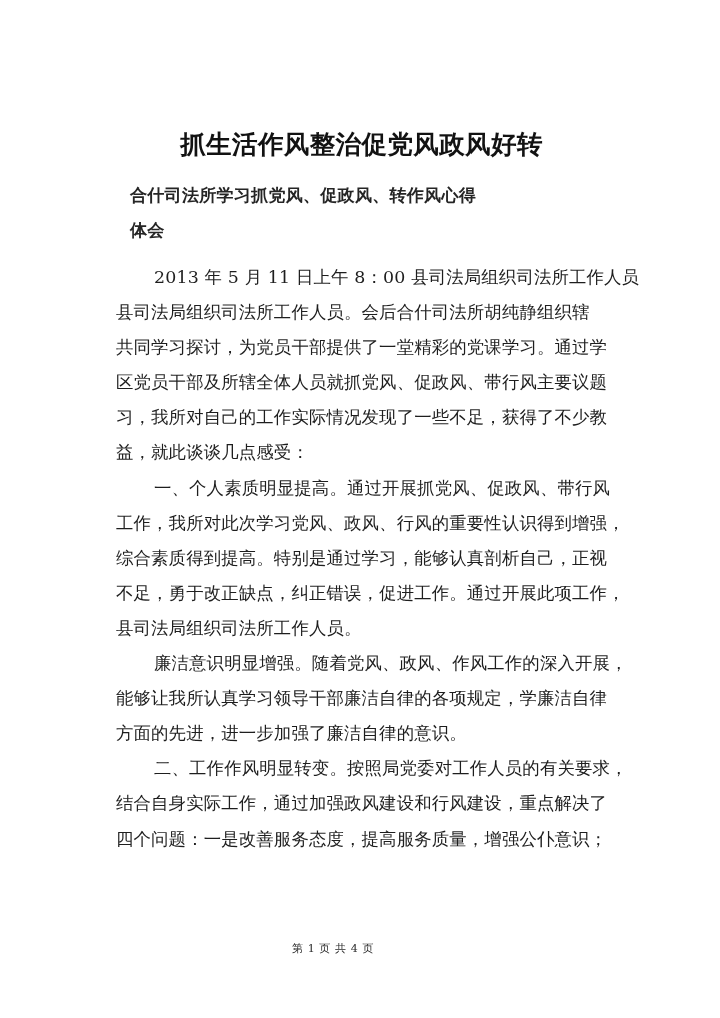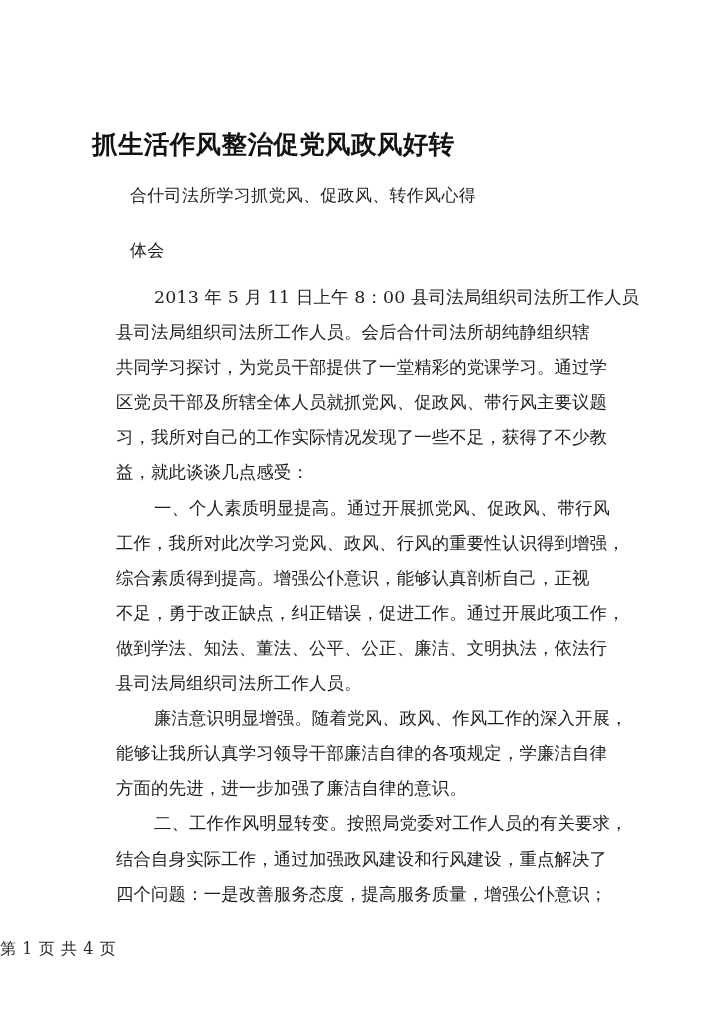--- a/index.html
+++ b/index.html
@@ -26,21 +26,21 @@
     left: 92px;
     top: 0;
     width: 539px;
   }
 
   .doc-title {
     font-family: "DejaVu Sans", "Liberation Sans", sans-serif;
     font-weight: 700;
     font-size: 25.5px;
     line-height: 36px;
-    text-align: left;
+    text-align: center;
     letter-spacing: 0.4px;
     color: #121212;
     margin: 0;
     padding-top: 126px;
     white-space: nowrap;
   }
 
   .subtitle-block {
     margin-top: 16px;
     font-size: 17px;
@@ -48,24 +48,24 @@
     color: #252525;
     text-align: justify;
     text-justify: inter-ideograph;
     letter-spacing: 0.3px;
   }
 
   .subtitle-line {
     display: block;
     padding-left: 38px;
     white-space: nowrap;
+    font-weight: bold;
   }
   .subtitle-line.cont {
     padding-left: 38px;
-    margin-top: 20px;
   }
 
   .body-block {
     margin-top: 12px;
     margin-left: 24px;
   }
 
   .para {
     font-size: 17.4px;
     line-height: 35.1px;
@@ -83,22 +83,22 @@
   }
   .line.indent {
     padding-left: 38px;
   }
 
   .footer {
     position: absolute;
     left: 0;
     top: 938px;
     width: 666px;
-    text-align: left;
-    font-size: 16px;
+    text-align: center;
+    font-size: 11px;
     line-height: 22px;
     color: #2a2a2a;
     letter-spacing: 0.6px;
   }
 </style>
 </head>
 <body>
 
 <div class="page">
 
@@ -118,23 +118,22 @@
         <span class="line">县司法局组织司法所工作人员。会后合什司法所胡纯静组织辖</span>
         <span class="line">共同学习探讨，为党员干部提供了一堂精彩的党课学习。通过学</span>
         <span class="line">区党员干部及所辖全体人员就抓党风、促政风、带行风主要议题</span>
         <span class="line">习，我所对自己的工作实际情况发现了一些不足，获得了不少教</span>
         <span class="line">益，就此谈谈几点感受：</span>
       </p>
 
       <p class="para">
         <span class="line indent">一、个人素质明显提高。通过开展抓党风、促政风、带行风</span>
         <span class="line">工作，我所对此次学习党风、政风、行风的重要性认识得到增强，</span>
-        <span class="line">综合素质得到提高。增强公仆意识，能够认真剖析自己，正视</span>
+        <span class="line">综合素质得到提高。特别是通过学习，能够认真剖析自己，正视</span>
         <span class="line">不足，勇于改正缺点，纠正错误，促进工作。通过开展此项工作，</span>
-        <span class="line">做到学法、知法、董法、公平、公正、廉洁、文明执法，依法行</span>
         <span class="line">县司法局组织司法所工作人员。</span>
       </p>
 
       <p class="para">
         <span class="line indent">廉洁意识明显增强。随着党风、政风、作风工作的深入开展，</span>
         <span class="line">能够让我所认真学习领导干部廉洁自律的各项规定，学廉洁自律</span>
         <span class="line">方面的先进，进一步加强了廉洁自律的意识。</span>
       </p>
 
       <p class="para">

